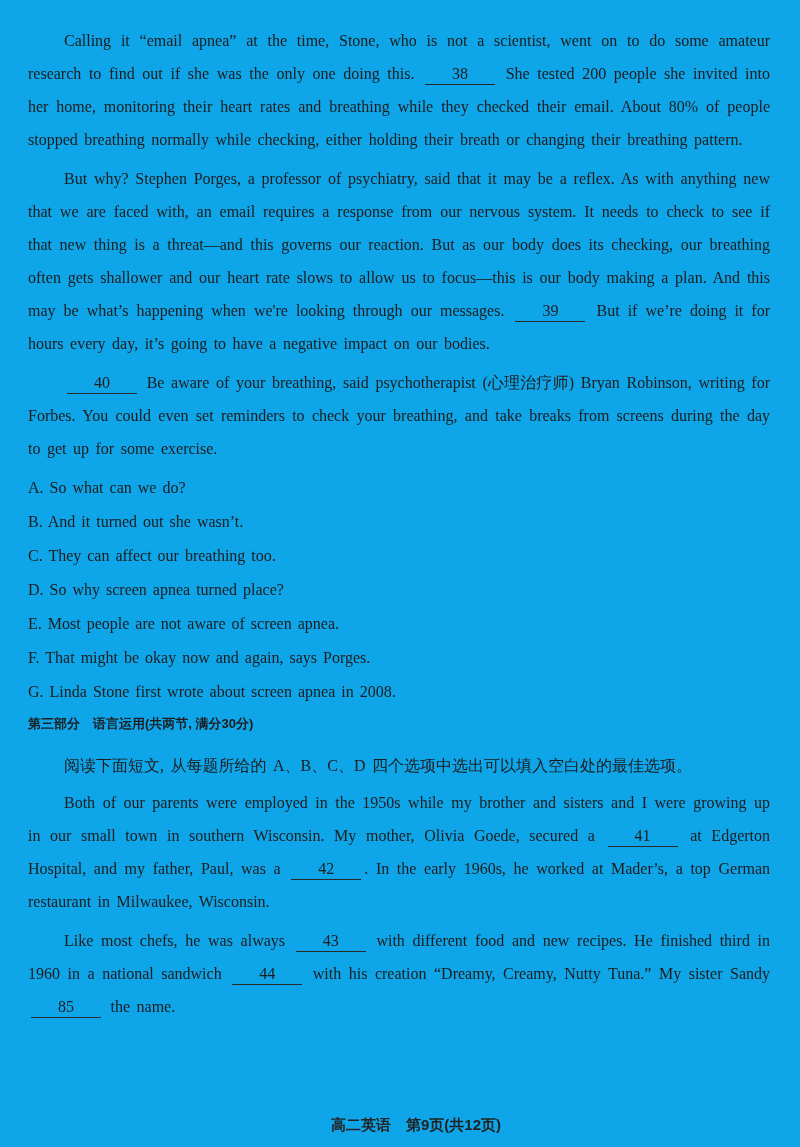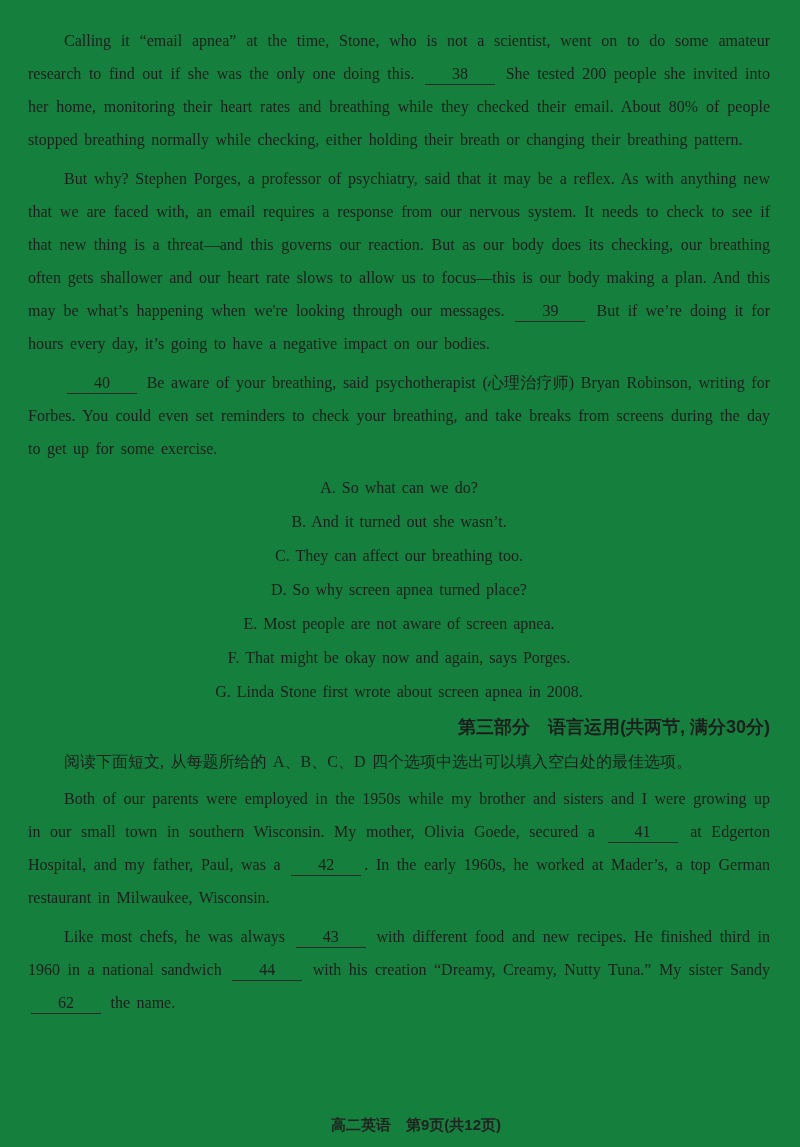--- a/index.html
+++ b/index.html
@@ -5,21 +5,21 @@
   html, body {
     margin: 0;
     padding: 0;
     background: #ffffff;
   }
   .page {
     position: relative;
     width: 800px;
     height: 1147px;
     box-sizing: border-box;
-    background: #15803d;
+    background: #0ea5e9;
     color: #1d1d1d;
     font-family: "Liberation Serif", "DejaVu Serif", serif;
     padding: 24px 30px 0 28px;
     overflow: hidden;
   }
   .para {
     margin: 0 0 6px 0;
     font-size: 16px;
     line-height: 33px;
     text-align: justify;
@@ -33,28 +33,28 @@
     border-bottom: 1.2px solid #2a2a2a;
     line-height: 20px;
     margin: 0 3px;
     text-indent: 0;
   }
   .options { margin-top: 2px; }
   .option {
     margin: 0;
     font-size: 16px;
     line-height: 34px;
-    text-align: center;
+    text-align: left;
     word-spacing: 2px;
   }
   .part-heading {
-    margin: 6px 0 6px 0;
-    font-size: 18px;
+    margin: 6px 0 16px 0;
+    font-size: 13px;
     font-weight: bold;
-    text-align: right;
+    text-align: left;
     font-family: "Liberation Sans", "DejaVu Sans", sans-serif;
   }
   .section-title {
     margin: 2px 0 4px 0;
     font-size: 16px;
     font-weight: bold;
     line-height: 32px;
     font-family: "Liberation Sans", "DejaVu Sans", sans-serif;
   }
   .instruction {
@@ -92,18 +92,18 @@
     <p class="option">E. Most people are not aware of screen apnea.</p>
     <p class="option">F. That might be okay now and again, says Porges.</p>
     <p class="option">G. Linda Stone first wrote about screen apnea in 2008.</p>
   </section>
 
   <h2 class="part-heading">第三部分　语言运用(共两节, 满分30分)</h2>
   <p class="para indent instruction">阅读下面短文, 从每题所给的 A、B、C、D 四个选项中选出可以填入空白处的最佳选项。</p>
 
   <section>
     <p class="para indent">Both of our parents were employed in the 1950s while my brother and sisters and I were growing up in our small town in southern Wisconsin. My mother, Olivia Goede, secured a <span class="blank">41</span> at Edgerton Hospital, and my father, Paul, was a <span class="blank">42</span>. In the early 1960s, he worked at Mader’s, a top German restaurant in Milwaukee, Wisconsin.</p>
-    <p class="para indent">Like most chefs, he was always <span class="blank">43</span> with different food and new recipes. He finished third in 1960 in a national sandwich <span class="blank">44</span> with his creation “Dreamy, Creamy, Nutty Tuna.” My sister Sandy <span class="blank">62</span> the name.</p>
+    <p class="para indent">Like most chefs, he was always <span class="blank">43</span> with different food and new recipes. He finished third in 1960 in a national sandwich <span class="blank">44</span> with his creation “Dreamy, Creamy, Nutty Tuna.” My sister Sandy <span class="blank">85</span> the name.</p>
   </section>
 
   <footer class="footer">高二英语　第9页(共12页)</footer>
 
 </div>
 
 </body></html>

